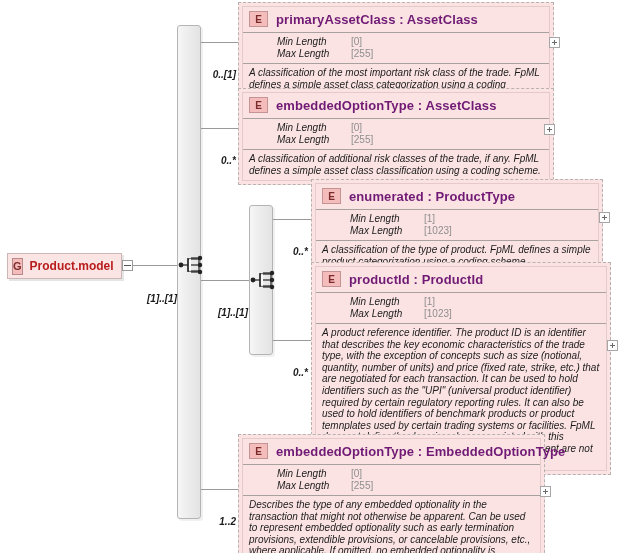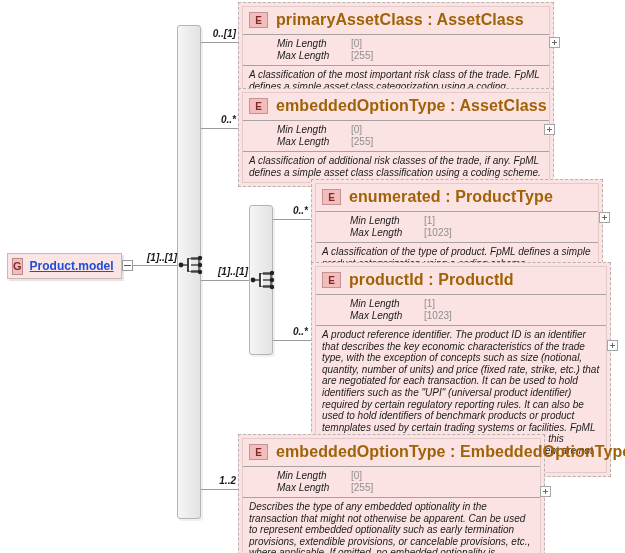--- a/index.html
+++ b/index.html
@@ -43,23 +43,22 @@
     font-weight: bold;
     display: flex;
     align-items: center;
     justify-content: center;
     margin-right: 7px;
     font-family: "Liberation Sans", sans-serif;
   }
   .group-node .glabel {
     font-size: 12px;
     font-weight: bold;
-    color: #1d4ed8;
+    color: #b91c1c;
     white-space: nowrap;
-    text-decoration: underline;
   }
   
   .collapse-handle {
     position: absolute;
     width: 11px; height: 11px;
     background: #ffffff;
     border: 1px solid #9a9a9a;
     display: flex;
     align-items: center;
     justify-content: center;
@@ -108,23 +107,23 @@
     color: #7c2b2b;
     font-size: 10px;
     font-weight: bold;
     display: flex;
     align-items: center;
     justify-content: center;
     margin-right: 8px;
     flex: 0 0 auto;
   }
   .elem-head .etitle {
-    font-size: 16px;
-    font-weight: bold;
-    color: #a16207;
+    font-size: 13px;
+    font-weight: bold;
+    color: #701a75;
     white-space: nowrap;
     letter-spacing: 0.1px;
   }
   .facets {
     padding: 3px 6px 4px 6px;
     border-bottom: 1px solid #a9a0a0;
   }
   .facet-row {
     display: flex;
     font-size: 10px;
@@ -160,20 +159,21 @@
 
   
   .card {
     position: absolute;
     font-size: 10px;
     font-style: italic;
     font-weight: bold;
     color: #1b1b1b;
     white-space: nowrap;
     text-align: right;
+    margin-top: 41px;
   }
 </style>
 </head>
 <body>
 
 <div id="canvas">
 
   <div class="group-node" style="left:7px; top:253px; width:115px;">
     <span class="gbadge">G</span>
     <span class="glabel">Product.model</span>

